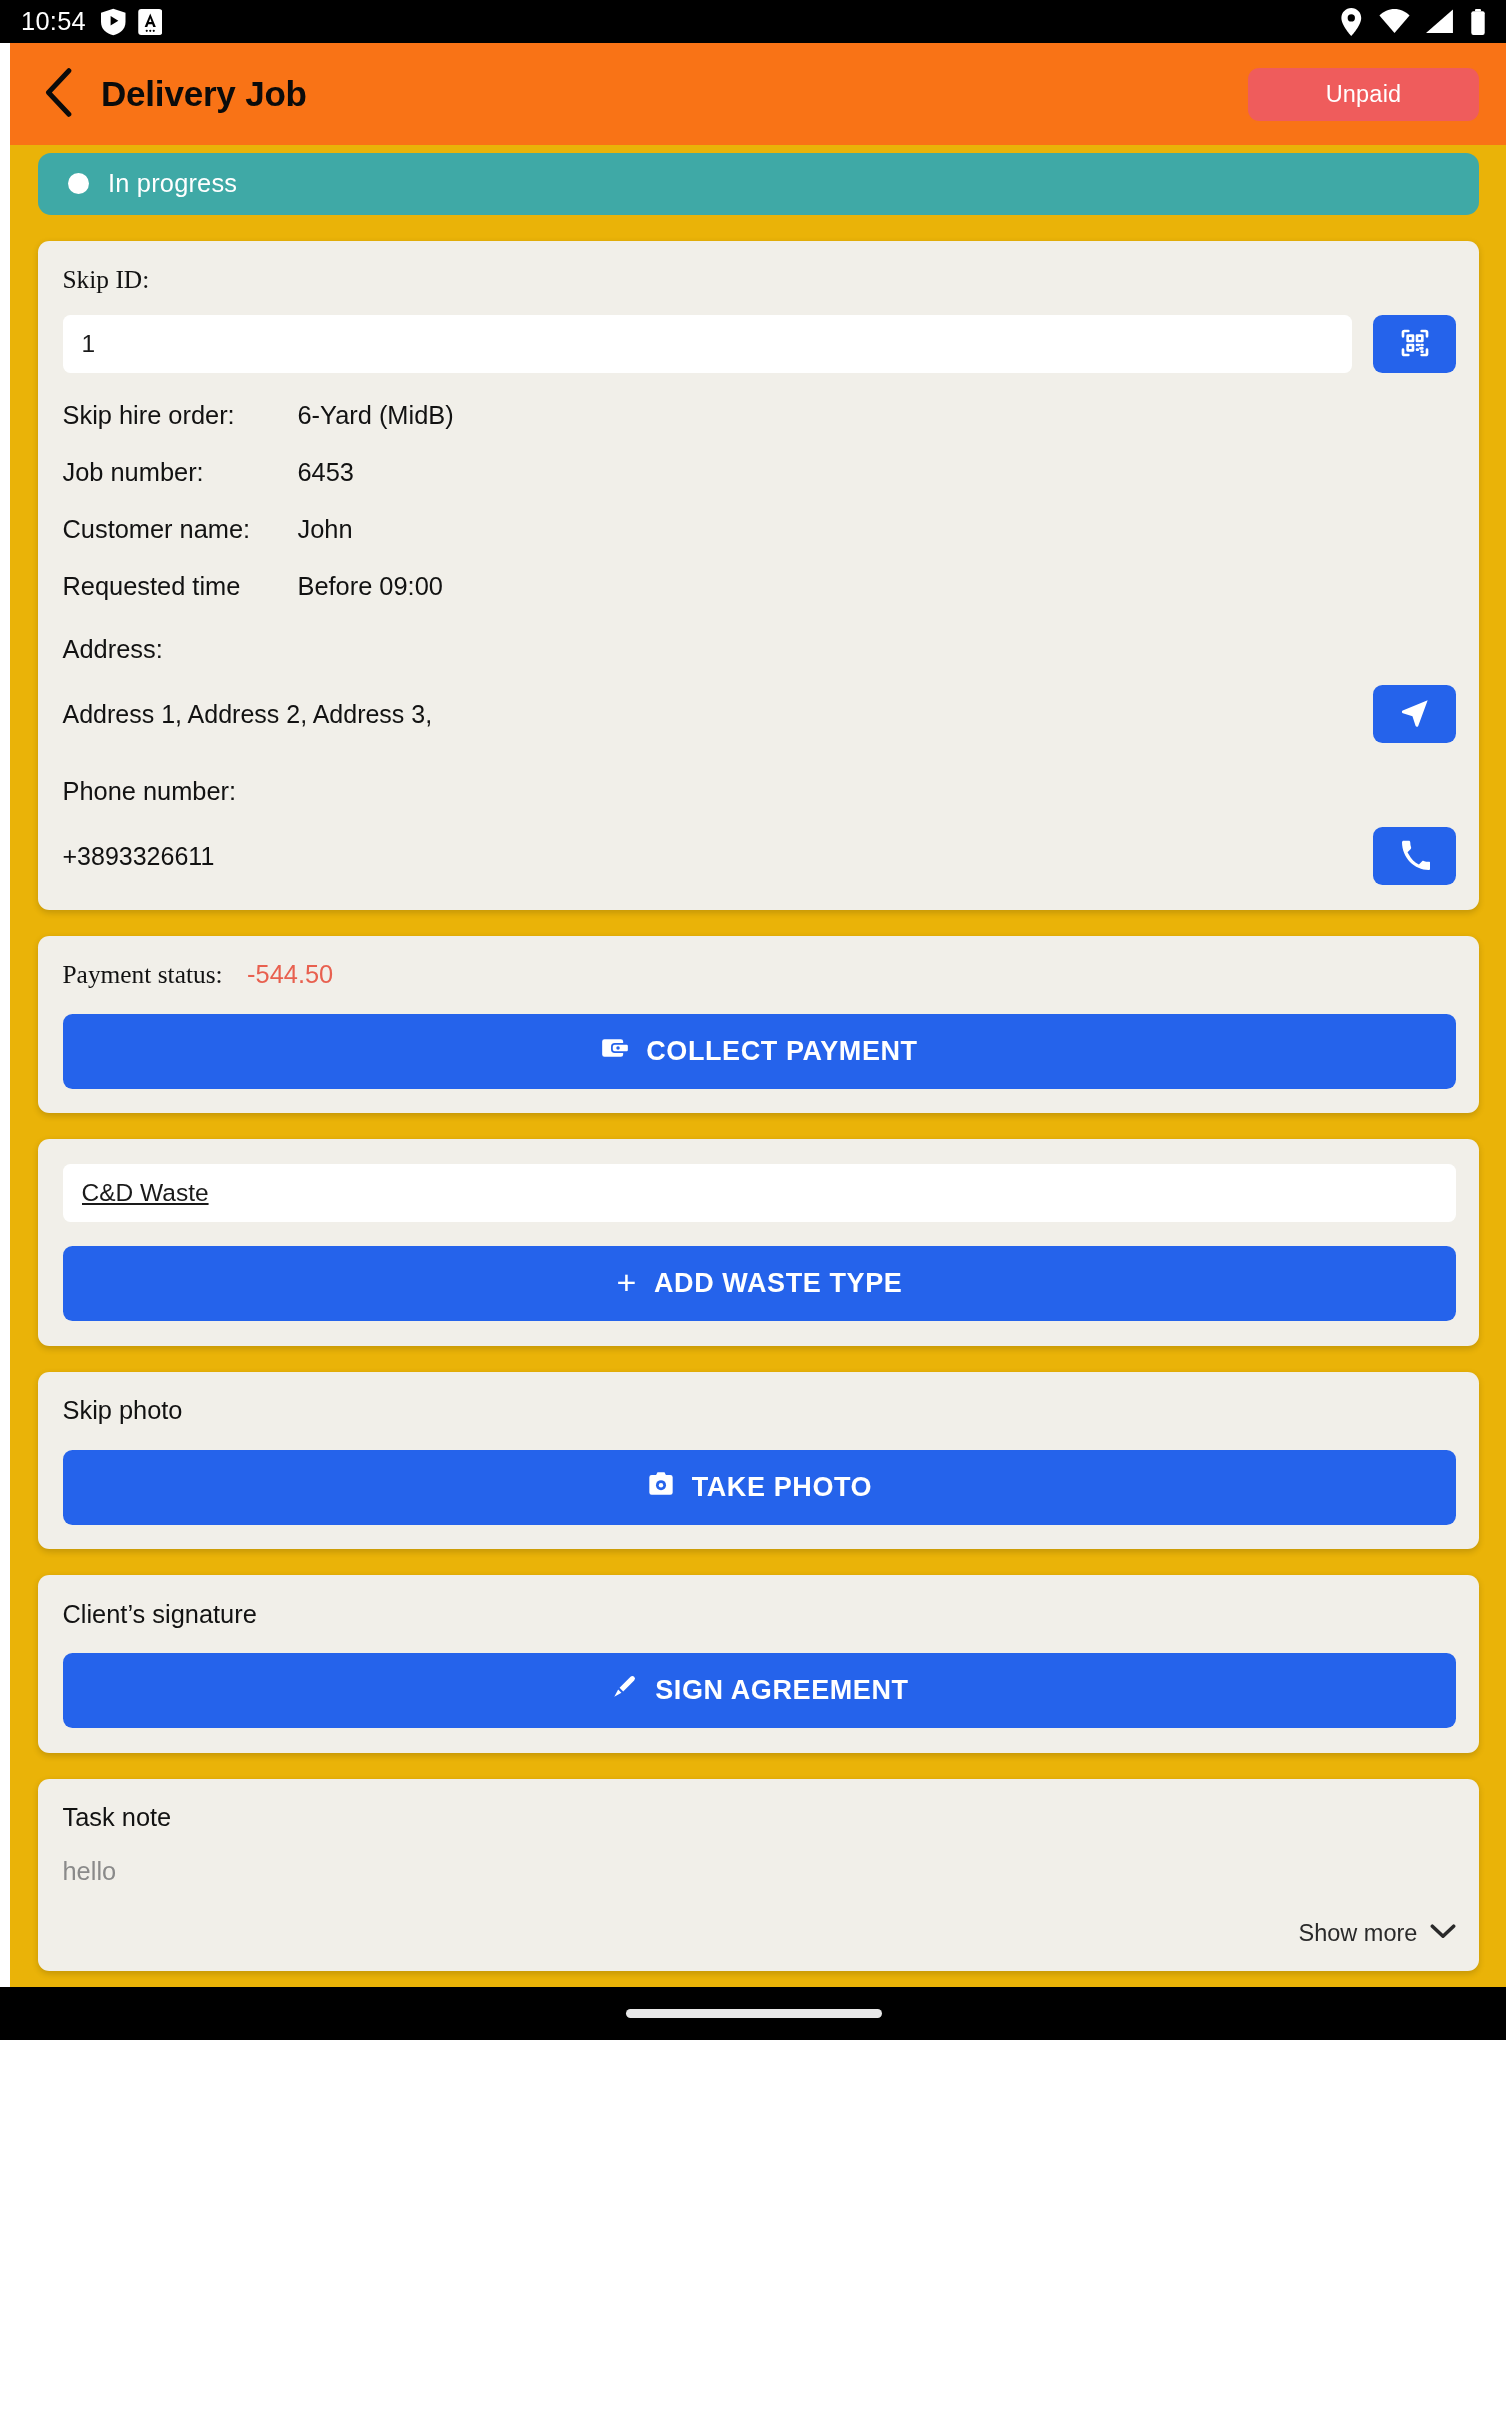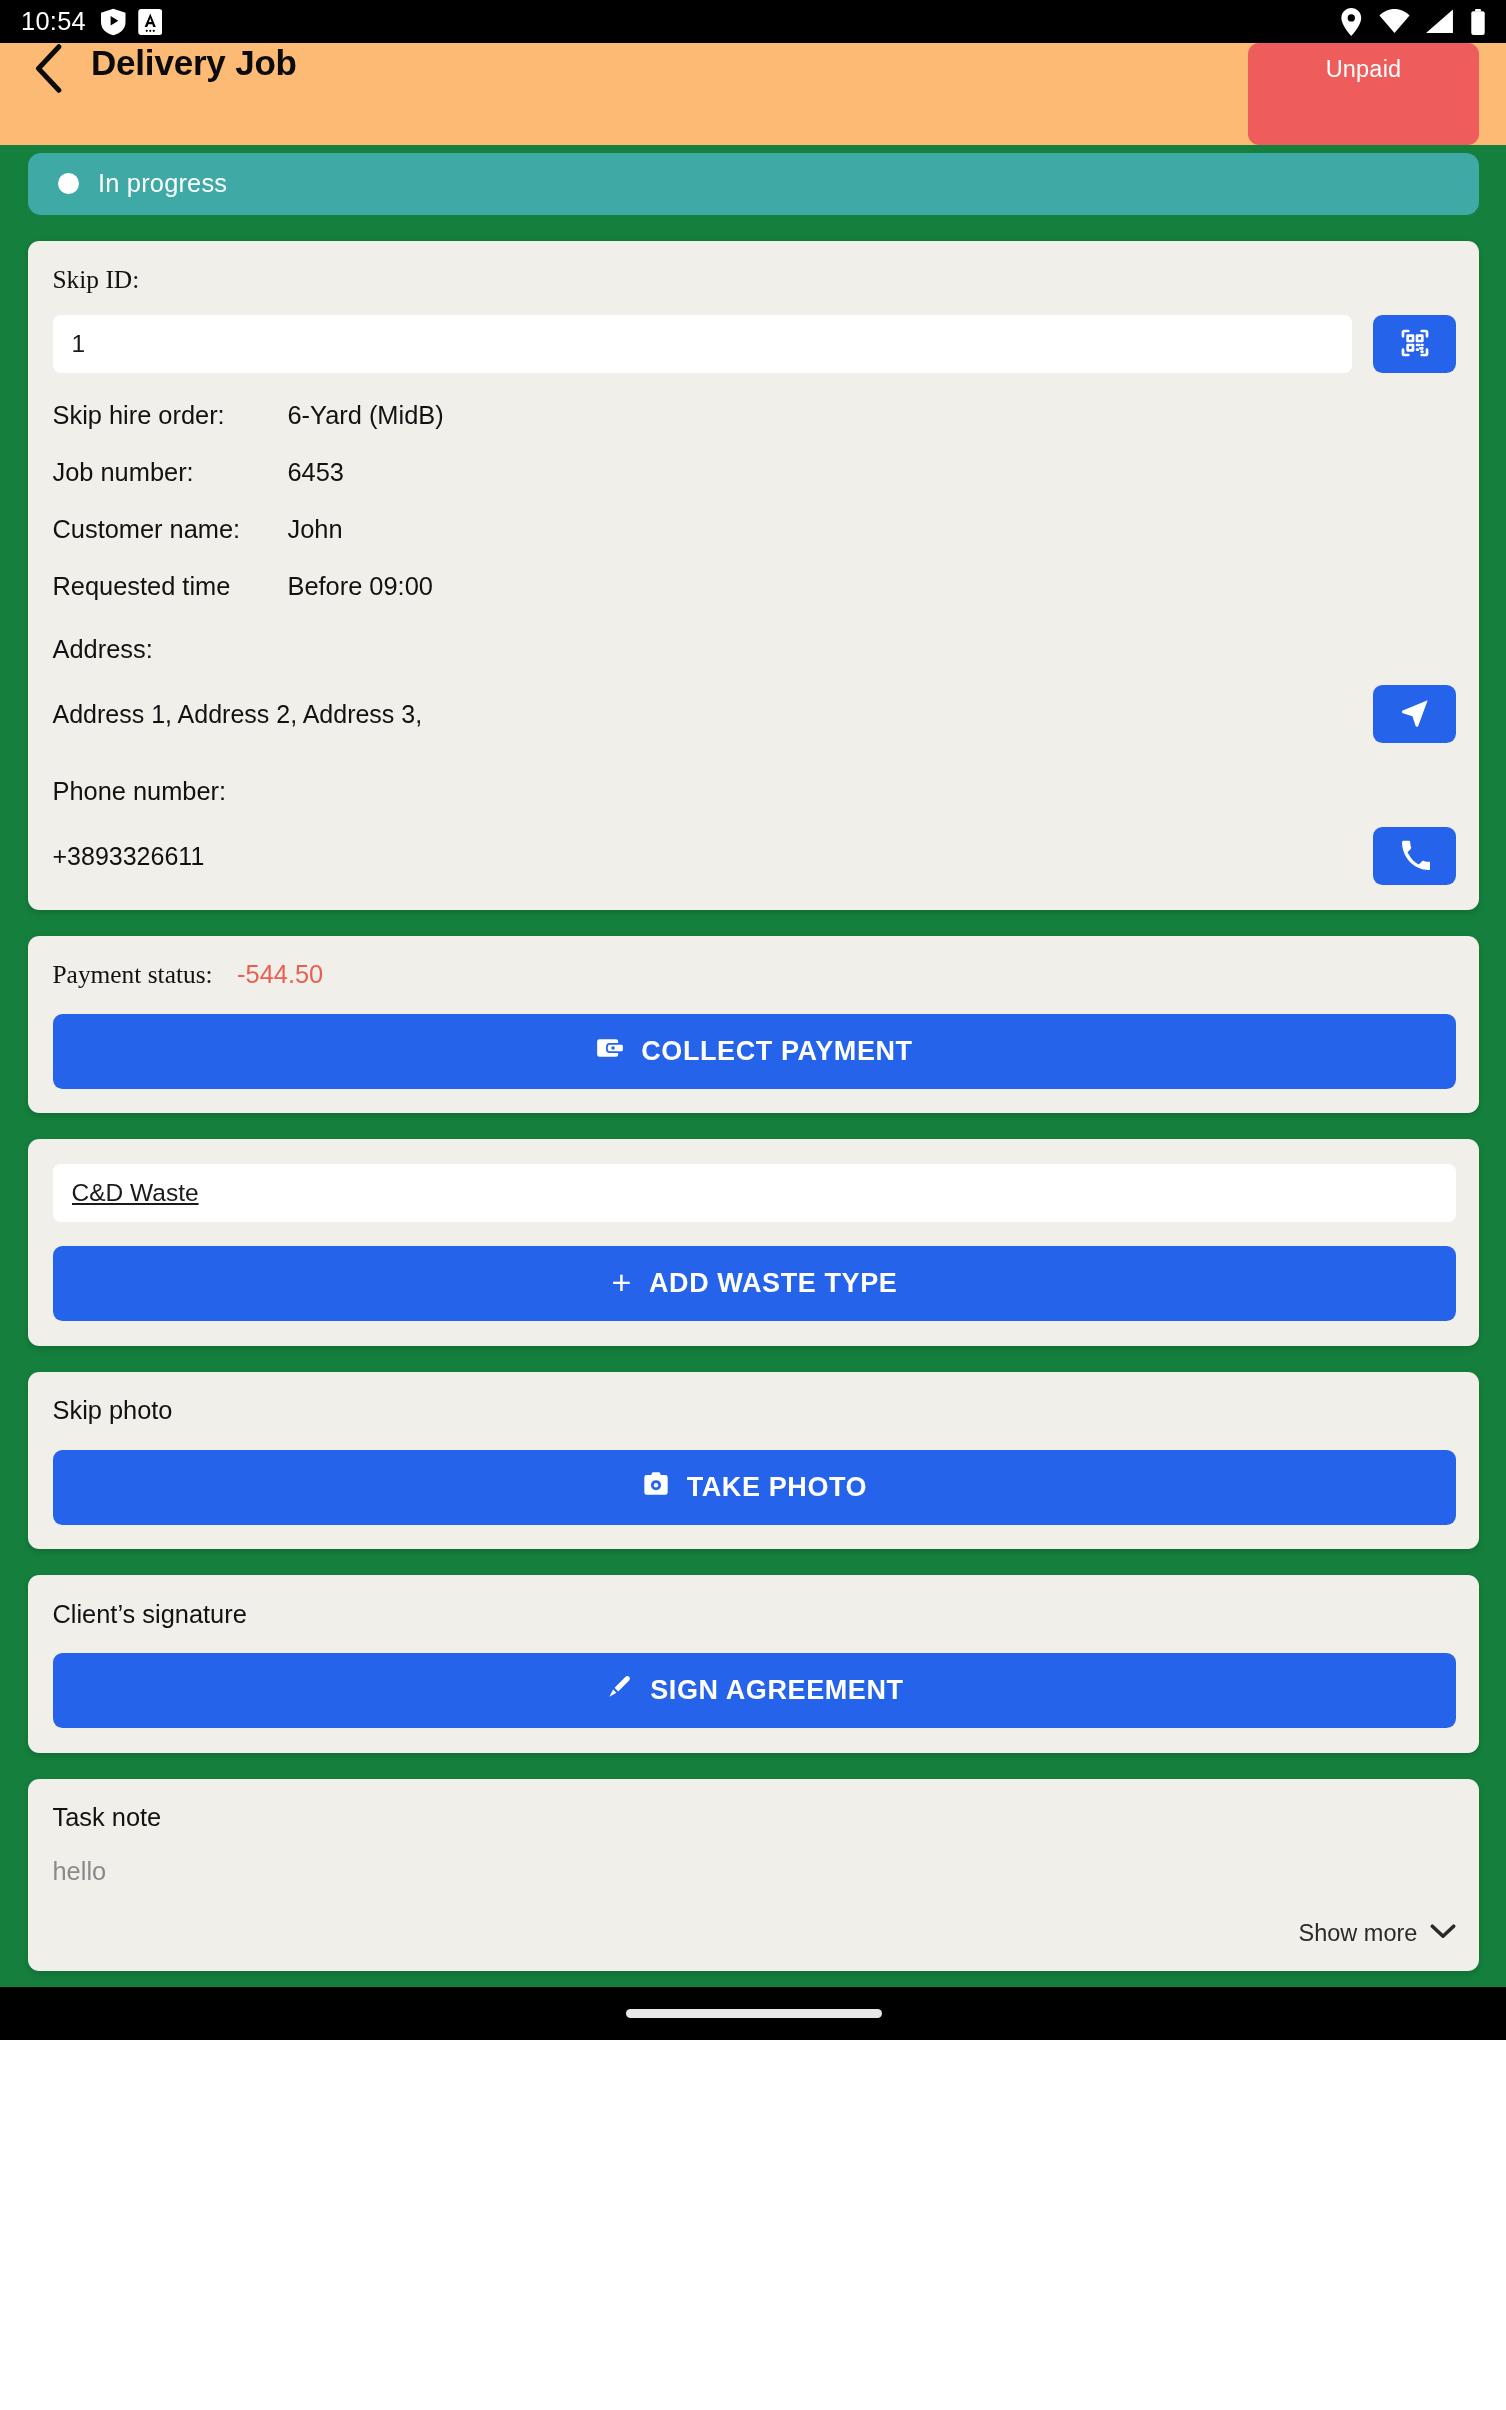--- a/index.html
+++ b/index.html
@@ -46,24 +46,26 @@
     margin-left: auto;
     display: flex;
     align-items: center;
     gap: 16px;
   }
   .sb-icon { display: block; }
 
   
   .appbar {
     height: 102px;
-    background: #fdba74;
-    display: flex;
+    background: #f97316;
+    display: flex;
+    align-items: center;
     padding: 0 28px 0 21px;
     flex: 0 0 auto;
+    margin-left: 10px;
   }
   .back-btn {
     width: 53px;
     height: 53px;
     display: flex;
     align-items: center;
     justify-content: center;
     cursor: pointer;
     flex: 0 0 auto;
   }
@@ -83,23 +85,24 @@
     width: 231px;
     text-align: center;
     border-radius: 11.3px;
     cursor: pointer;
     letter-spacing: 0.2px;
   }
 
   
   .content {
     flex: 1 1 auto;
-    background: #15803d;
+    background: #eab308;
     padding: 0 28px;
     overflow: hidden;
+    margin-left: 10px;
   }
 
   
   .status-banner {
     height: 62px;
     background: #3fa9a6;
     border-radius: 13px;
     display: flex;
     align-items: center;
     padding: 0 30px;

